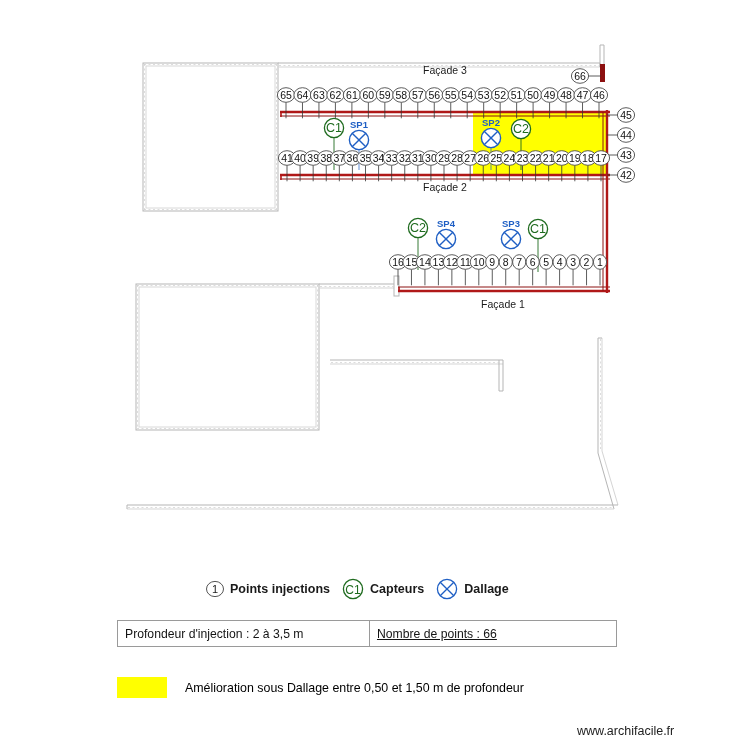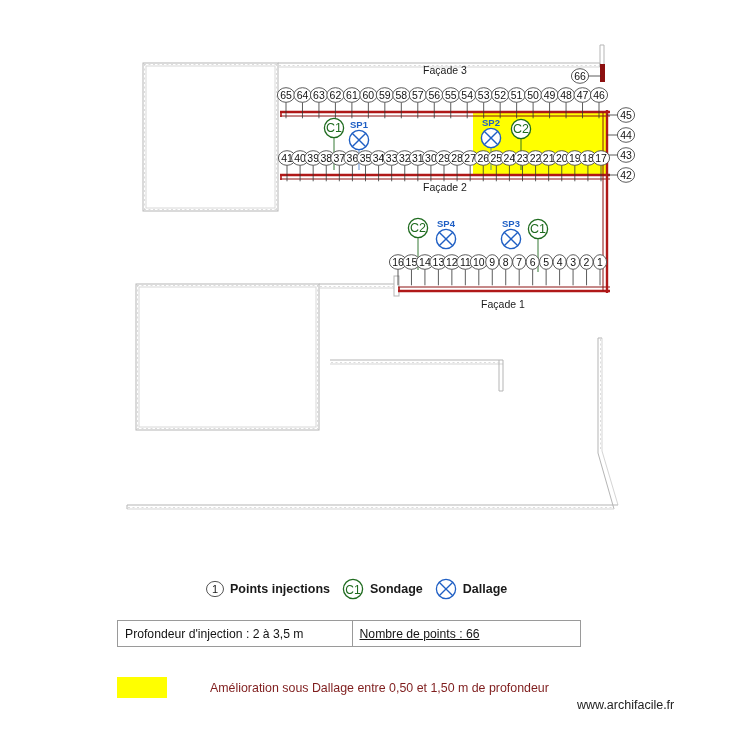--- a/index.html
+++ b/index.html
@@ -36,55 +36,54 @@
     color: #1a1a1a;
     white-space: nowrap;
   }
   .legend-row .lg-label { margin-left: 5px; margin-right: 11px; font-weight: bold; }
   .legend-sym { display: inline-block; }
 
   .info-table {
     position: absolute;
     left: 117px;
     top: 620px;
-    width: 464px;
+    width: 500px;
     border-collapse: collapse;
     font-size: 12.2px;
     color: #141414;
   }
   .info-table td {
     border: 1px solid #9a9a9a;
     padding: 5px 7px 5px 7px;
     height: 15px;
     vertical-align: middle;
   }
   .info-table td.col-a { width: 251px; }
   .info-table td.col-b { width: 247px; text-decoration: underline; }
 
   .yellow-legend {
     position: absolute;
     left: 117px;
     top: 677px;
     display: flex;
     align-items: center;
     font-size: 12.4px;
-    color: #7f1d1d;
-    gap: 25px;
+    color: #000000;
   }
   .yellow-swatch {
     width: 48px;
     height: 19px;
     background: #ffff00;
     border: 1px solid #ffff00;
     margin-right: 18px;
   }
   .site-url {
     position: absolute;
     left: 577px;
-    top: 698px;
+    top: 724px;
     font-size: 12.5px;
     color: #222;
   }
   text { font-family: "Liberation Sans", sans-serif; }
 </style>
 </head>
 <body>
 
 <div id="plan-root">
   <svg class="plan-svg" viewBox="0 0 750 750">
@@ -587,21 +586,21 @@
   <svg width="20" height="20" class="legend-sym">
     <ellipse cx="10" cy="10" rx="8.5" ry="7.6" fill="#fff" stroke="#555" stroke-width="1"></ellipse>
     <text x="10" y="14" text-anchor="middle" font-size="11" fill="#1a1a1a">1</text>
   </svg>
   <span class="lg-label">Points injections</span>
 
   <svg width="24" height="22" class="legend-sym">
     <circle cx="12" cy="11" r="9.6" fill="#fff" stroke="#1f6b1f" stroke-width="1.3"></circle>
     <text x="12" y="15.5" text-anchor="middle" font-size="12" fill="#1f6b1f">C1</text>
   </svg>
-  <span class="lg-label">Sondage</span>
+  <span class="lg-label">Capteurs</span>
 
   <svg width="24" height="22" class="legend-sym">
     <circle cx="12" cy="11" r="9.6" fill="#fff" stroke="#1f5fc4" stroke-width="1.3"></circle>
     <line x1="5.2" y1="4.2" x2="18.8" y2="17.8" stroke="#1f5fc4" stroke-width="1.3"></line>
     <line x1="18.8" y1="4.2" x2="5.2" y2="17.8" stroke="#1f5fc4" stroke-width="1.3"></line>
   </svg>
   <span class="lg-label">Dallage</span>
 </div>
 
 <table class="info-table">

